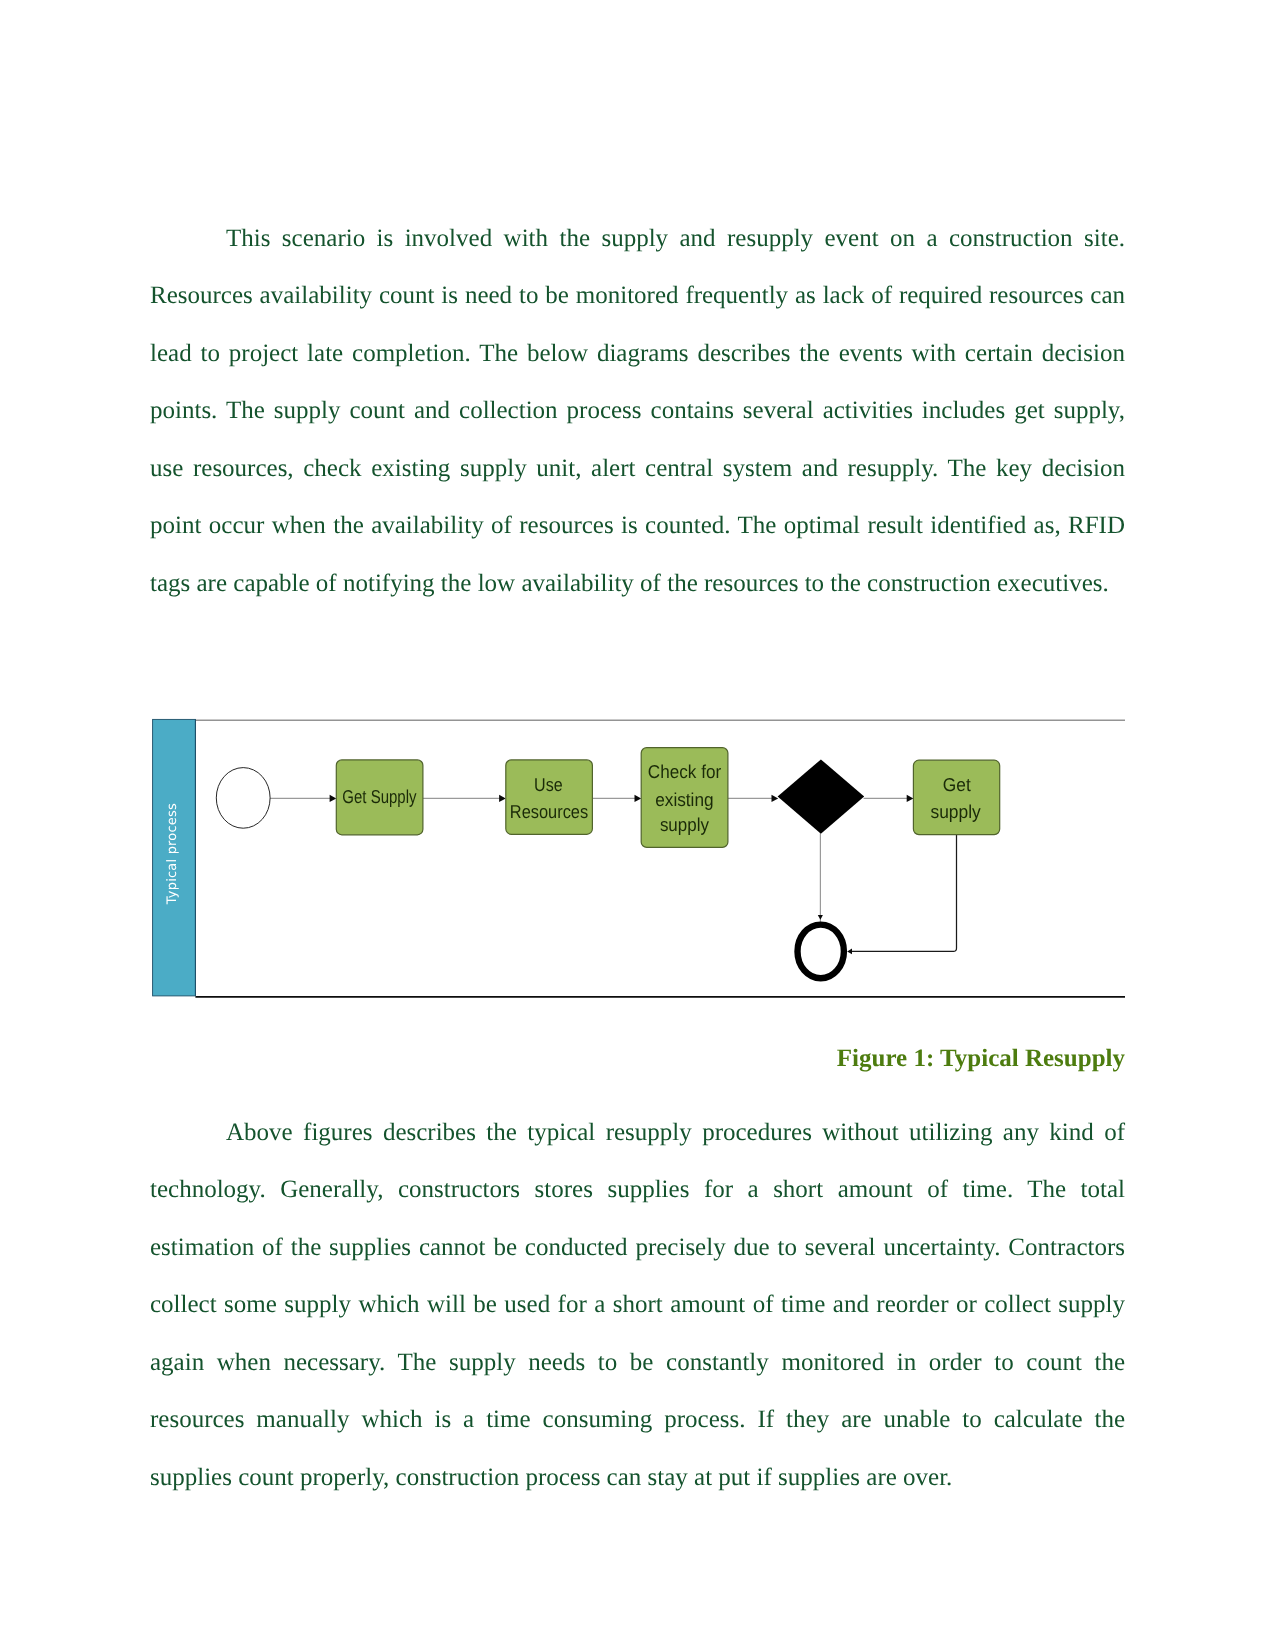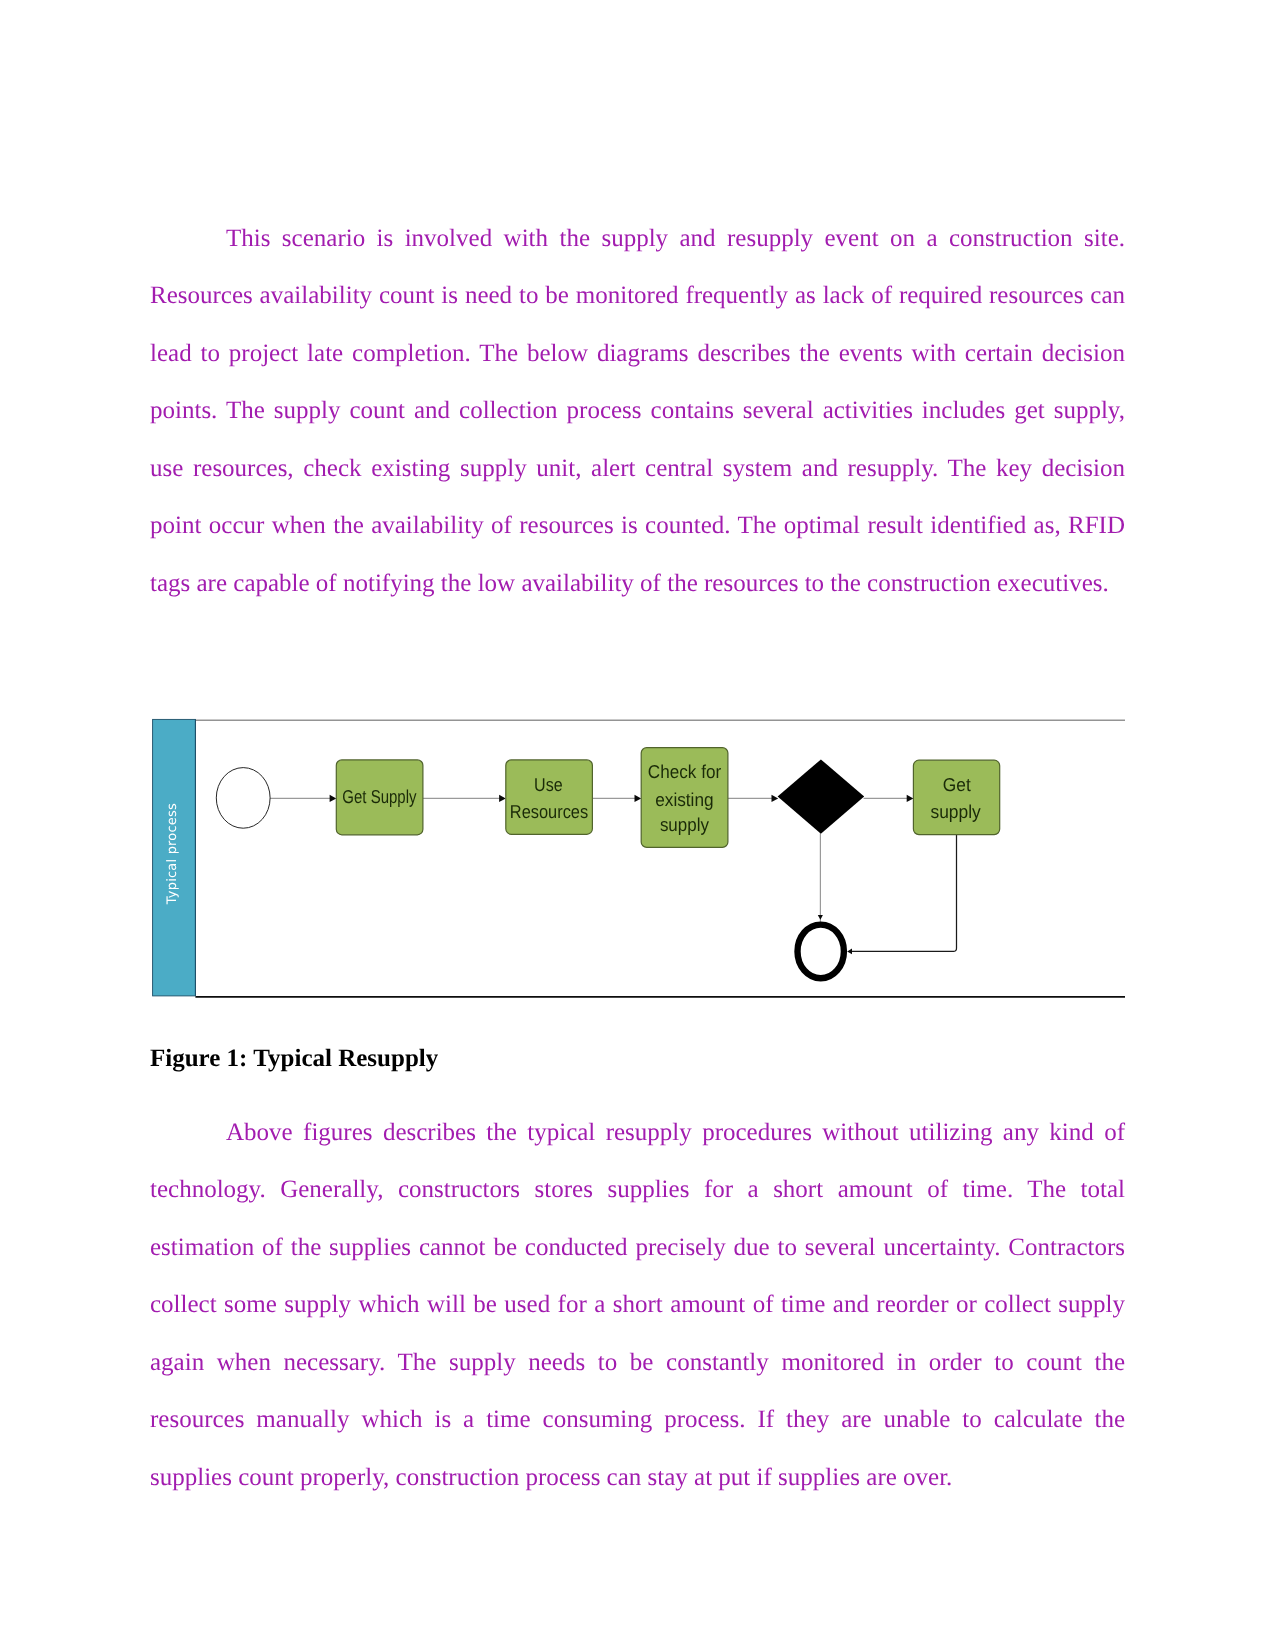--- a/index.html
+++ b/index.html
@@ -1,21 +1,21 @@
 <!DOCTYPE html>
 <html><head>
 <meta charset="utf-8">
 <style>
   html,body{margin:0;padding:0;}
   body{width:1275px;height:1651px;background:#ffffff;font-family:"Liberation Serif",serif;
     -webkit-font-smoothing:antialiased;-moz-osx-font-smoothing:grayscale;text-rendering:geometricPrecision;}
   .page{position:relative;width:1275px;height:1651px;overflow:hidden;background:#fff;}
-  .para{position:absolute;font-size:25px;line-height:57.5px;text-align:justify;color:#a21caf;}
+  .para{position:absolute;font-size:25px;line-height:57.5px;text-align:justify;color:#14532d;}
   .para .ind{display:inline-block;width:76px;}
-  .caption{position:absolute;font-size:25px;font-weight:bold;text-align:left;color:#000000;}
+  .caption{position:absolute;font-size:25px;font-weight:bold;text-align:right;color:#4d7c0f;}
   .figure{position:absolute;left:0;top:0;}
   .lane-label{position:absolute;color:#ffffff;font-family:"DejaVu Sans",sans-serif;font-size:13px;
     writing-mode:vertical-rl;transform:rotate(180deg);white-space:nowrap;letter-spacing:0.2px;}
   .task-label{font-family:"Liberation Sans",sans-serif;font-size:18.7px;fill:#1a2a08;}
 </style>
 </head>
 <body>
 
 <div class="page">
 

